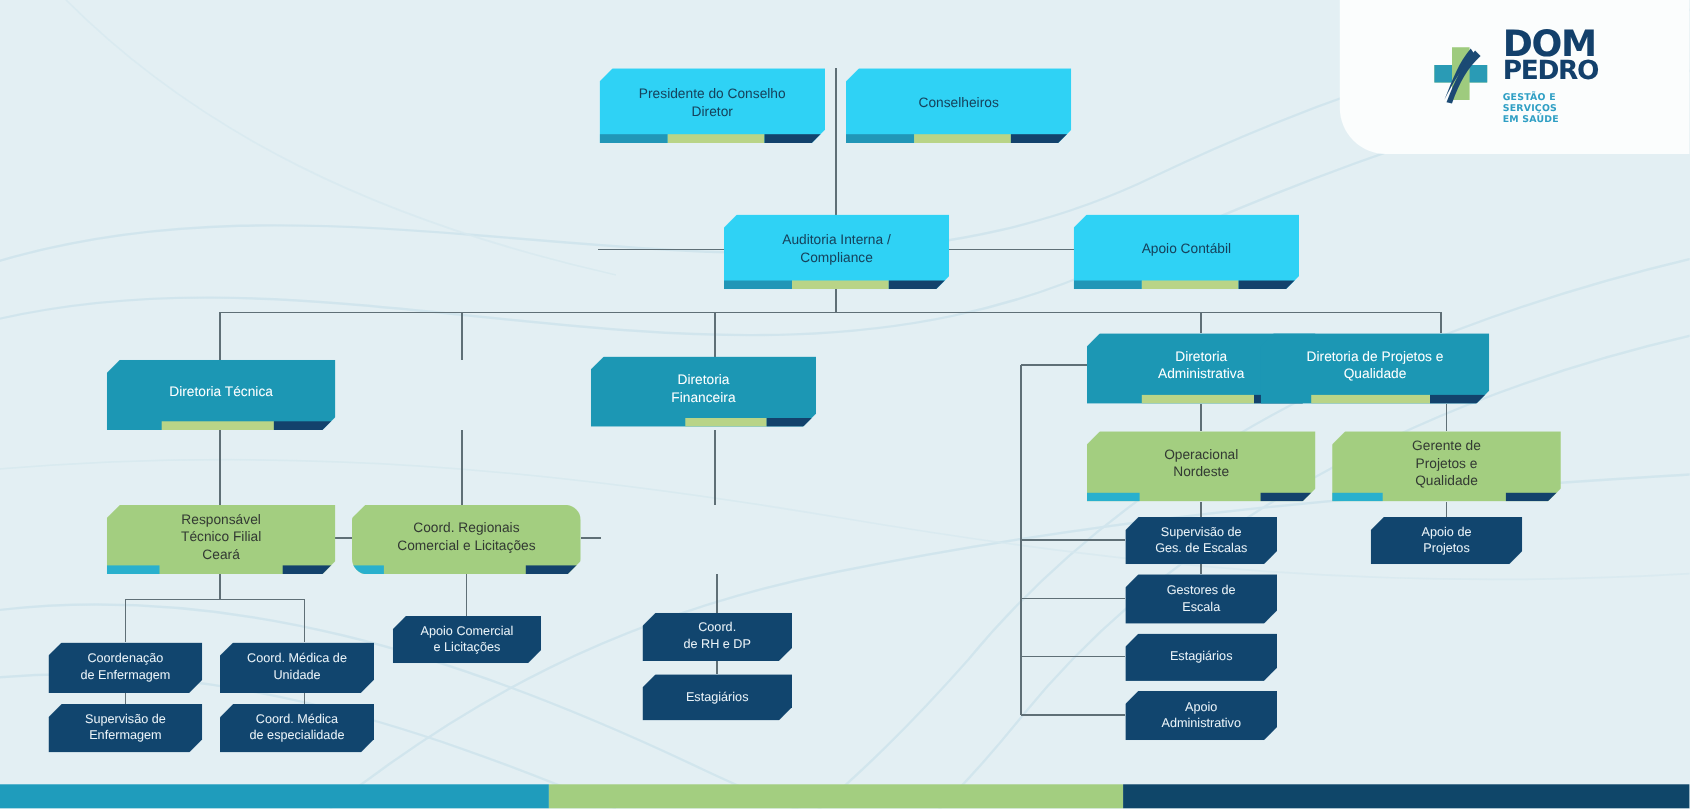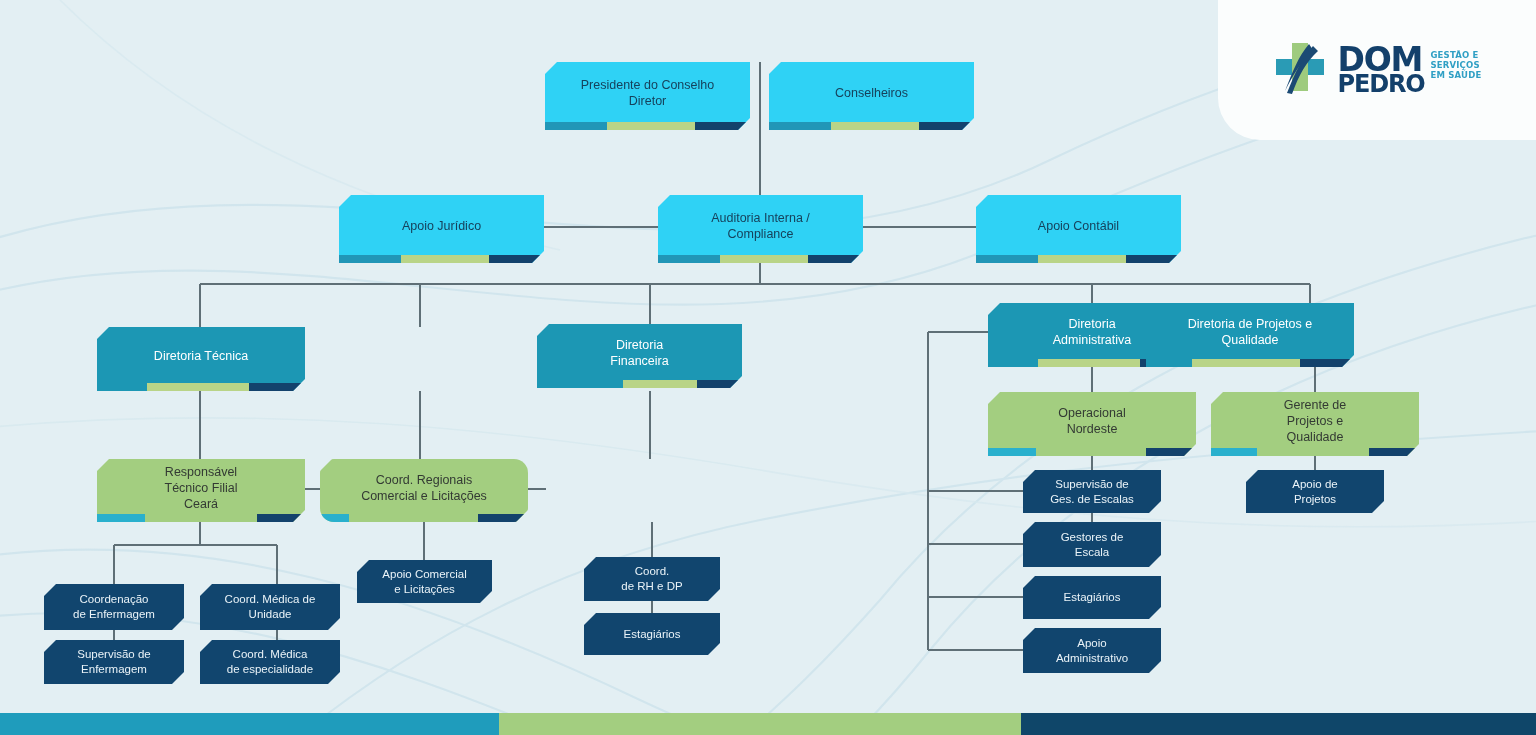--- a/index.html
+++ b/index.html
@@ -14,21 +14,21 @@
   
   .bg-svg{position:absolute;left:0;top:0;width:1536px;height:735px;pointer-events:none;}
 
   
   .logo-plate{
     position:absolute;right:0;top:0;width:318px;height:140px;
     background:#fbfdfd;border-bottom-left-radius:42px;
     display:flex;align-items:center;justify-content:center;
   }
   .logo-wrap{display:flex;align-items:center;gap:11px;}
-  .logo-type{display:flex;align-items:flex-start;gap:6px;}
+  .logo-type{display:flex;align-items:flex-start;gap:6px;flex-direction:column;}
   .logo-words{line-height:0.84;}
   .logo-dom,.logo-pedro{
     font-family:"DejaVu Sans", sans-serif;
     font-weight:bold;color:#13406b;letter-spacing:-1.2px;
     display:block;
   }
   .logo-dom{font-size:33px;}
   .logo-pedro{font-size:24px;}
   .logo-tag{
     font-family:"DejaVu Sans", sans-serif;
@@ -157,24 +157,20 @@
     <span class="label">Presidente do Conselho
 Diretor</span>
     <span class="accent"><i style="width:30%;background:#2196b7"></i><i style="width:43%;background:#b9d487"></i><i style="width:27%;background:#13426c"></i></span>
   </div>
 
   <div class="node notch node-cyan has-accent" style="left:769px;top:62px;width:205px;height:68px;">
     <span class="label">Conselheiros</span>
     <span class="accent"><i style="width:30%;background:#2196b7"></i><i style="width:43%;background:#b9d487"></i><i style="width:27%;background:#13426c"></i></span>
   </div>
 
-  <div class="node notch node-cyan has-accent" style="left:339px;top:195px;width:205px;height:68px;">
-    <span class="label">Apoio Jurídico</span>
-    <span class="accent"><i style="width:30%;background:#2196b7"></i><i style="width:43%;background:#b9d487"></i><i style="width:27%;background:#13426c"></i></span>
-  </div>
 
   <div class="node notch node-cyan has-accent" style="left:658px;top:195px;width:205px;height:68px;">
     <span class="label">Auditoria Interna /
 Compliance</span>
     <span class="accent"><i style="width:30%;background:#2196b7"></i><i style="width:43%;background:#b9d487"></i><i style="width:27%;background:#13426c"></i></span>
   </div>
 
   <div class="node notch node-cyan has-accent" style="left:976px;top:195px;width:205px;height:68px;">
     <span class="label">Apoio Contábil</span>
     <span class="accent"><i style="width:30%;background:#2196b7"></i><i style="width:43%;background:#b9d487"></i><i style="width:27%;background:#13426c"></i></span>

